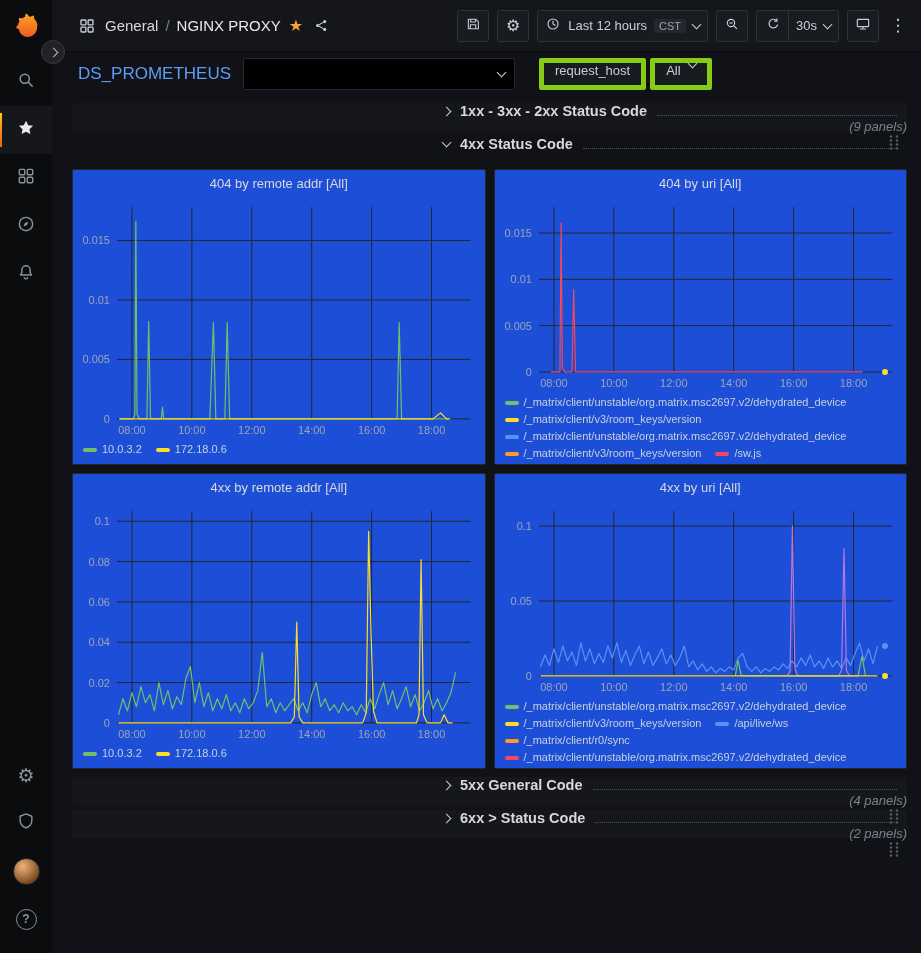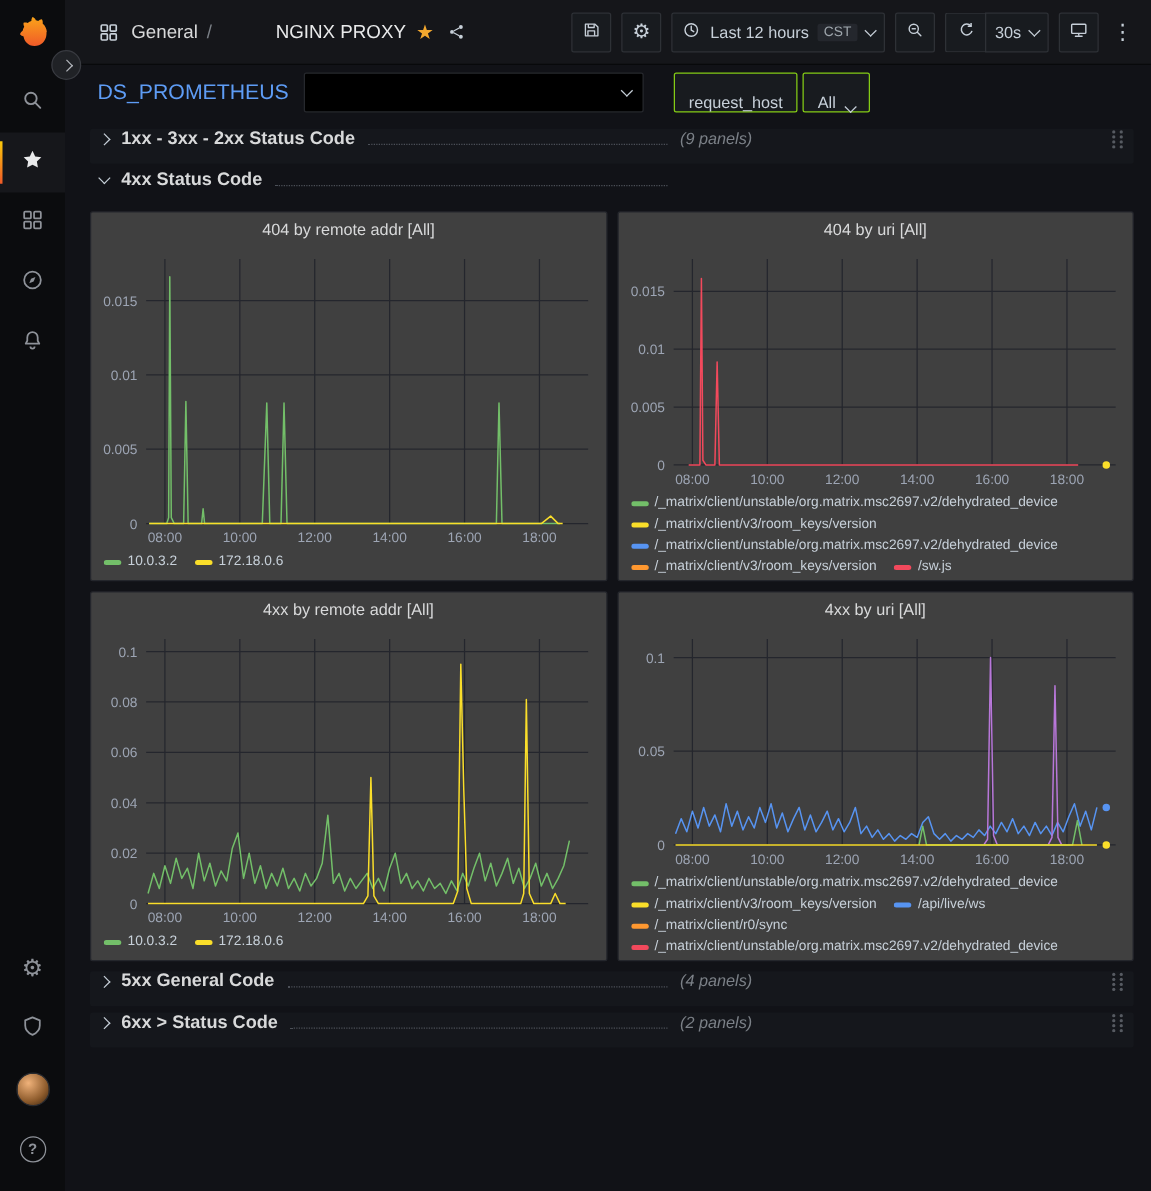--- a/index.html
+++ b/index.html
@@ -23,55 +23,55 @@
   .chev{display:inline-block;width:6px;height:6px;border-right:1.5px solid currentColor;border-bottom:1.5px solid currentColor;transform:rotate(45deg);margin-top:-3px;}
   .chev.right{transform:rotate(-45deg);margin-top:0;}
 
   
   .main{position:absolute;left:52px;right:0;top:0;bottom:0;display:flex;flex-direction:column;}
   .topbar{height:52px;min-height:52px;display:flex;align-items:center;padding:0 12px 0 26px;box-sizing:border-box;background:#15161a;border-bottom:1px solid #08090b;justify-content:flex-end;}
   .crumb{display:flex;align-items:center;font-size:15px;}
   .crumb-icon svg{width:18px;height:18px;color:#c7d0d9;margin-right:9px;display:block;}
   .crumb .sep{color:#7b8087;margin:0 7px;}
   .crumb-section{color:#d8d9da;cursor:pointer;}
-  .crumb-title{color:#e9eaeb;font-weight:500;cursor:pointer;margin-left:44px;}
+  .crumb-title{color:#e9eaeb;font-weight:500;cursor:pointer;}
   .star-fav{color:#f2a72e;font-size:16px;margin-left:8px;cursor:pointer;}
   .share-btn{margin-left:10px;color:#c7d0d9;cursor:pointer;}
   .share-btn svg{width:17px;height:17px;display:block;}
 
   .topbar-right{margin-left:auto;display:flex;align-items:center;gap:8px;}
   .tb-btn{height:32px;min-width:32px;padding:0 7px;display:flex;align-items:center;justify-content:center;gap:7px;background:#181b1f;border:1px solid #2e3136;border-radius:2px;color:#c7d0d9;font-size:13px;box-sizing:border-box;cursor:pointer;white-space:nowrap;}
   .tb-btn svg{width:16px;height:16px;flex:0 0 auto;}
   .tb-group{display:flex;}
   .tb-group .tb-btn:first-child{border-right:none;border-radius:2px 0 0 2px;}
   .tb-group .tb-btn:last-child{border-radius:0 2px 2px 0;}
   .tz-chip{background:#24272d;color:#9da5ab;font-size:11px;padding:1px 5px;border-radius:2px;}
   .kebab{width:22px;text-align:center;font-size:17px;color:#c7d0d9;cursor:pointer;line-height:32px;}
 
   
   .subbar{height:44px;min-height:44px;display:flex;align-items:center;gap:12px;padding:0 14px 0 26px;box-sizing:border-box;}
   .ds-label{color:#5e9cf5;font-size:17px;font-weight:500;cursor:pointer;}
   .ds-select{width:272px;height:32px;background:#000;border:1px solid #26282d;border-radius:2px;display:flex;align-items:center;justify-content:flex-end;padding:0 9px;box-sizing:border-box;color:#c7d0d9;cursor:pointer;}
   .var-group{display:flex;gap:4px;margin-left:12px;}
-  .var-chip{height:32px;display:flex;align-items:flex-end;gap:8px;padding:0 11px;background:#181b1f;border:1px solid #84cc16;border-radius:2px;font-size:13px;color:#c7d0d9;box-sizing:border-box;cursor:pointer;}
+  .var-chip{height:32px;display:flex;align-items:flex-start;gap:8px;padding:0 11px;background:#181b1f;border:5px solid #84cc16;border-radius:2px;font-size:13px;color:#c7d0d9;box-sizing:border-box;cursor:pointer;}
 
   
   .dash{flex:1;padding:2px 14px 0 20px;box-sizing:border-box;overflow:hidden;}
-  .row-header{height:28px;display:flex;align-items:flex-start;margin:5px 0;cursor:pointer;color:#d8d9da;border-radius:2px;}
+  .row-header{height:28px;display:flex;align-items:flex-end;margin:5px 0;cursor:pointer;color:#d8d9da;border-radius:2px;flex-direction:column;}
   .row-header.collapsed{background:#15171c;}
   .row-left{display:flex;align-items:center;width:472px;padding-left:8px;box-sizing:border-box;flex:0 0 auto;}
   .row-chev{margin-right:10px;color:#c7d0d9;}
   .row-title{font-size:14.5px;font-weight:700;white-space:nowrap;}
   .leader{flex:1;border-bottom:1.5px dotted #4c5058;margin:0 10px;height:1px;transform:translateY(4px);}
   .panel-count{font-size:13px;font-style:italic;color:#7b8087;white-space:nowrap;}
   .row-drag{margin-left:auto;margin-right:7px;color:#565a61;cursor:grab;display:flex;}
   .row-drag svg{width:12px;height:16px;display:block;}
 
   .panel-grid{display:grid;grid-template-columns:1fr 1fr;gap:8px;margin:4px 0 8px;}
-  .panel{height:296px;background:#404040;border:1px solid #24262c;border-radius:2px;display:flex;flex-direction:column;box-sizing:border-box;overflow:hidden;}
+  .panel{height:296px;background:#1d4ed8;border:1px solid #24262c;border-radius:2px;display:flex;flex-direction:column;box-sizing:border-box;overflow:hidden;}
   .panel-title{height:27px;line-height:27px;text-align:center;font-size:13px;font-weight:500;color:#d8d9da;cursor:pointer;white-space:nowrap;overflow:hidden;}
   .chart-wrap{flex:1;min-height:0;position:relative;}
   svg.chart{position:absolute;left:0;top:0;width:100%;height:100%;display:block;}
   .legend{padding:2px 8px 6px 10px;display:flex;flex-wrap:wrap;column-gap:14px;line-height:17px;font-size:11px;color:#c7d0d9;}
   .legend-clip{max-height:64px;overflow:hidden;}
   .legend-item{display:inline-flex;align-items:center;gap:5px;white-space:nowrap;max-width:100%;overflow:hidden;cursor:pointer;}
   .legend-swatch{display:inline-block;width:14px;height:4px;border-radius:2px;flex:0 0 auto;}
   svg text{font-family:"Liberation Sans",sans-serif;}
 </style>
 </head>

